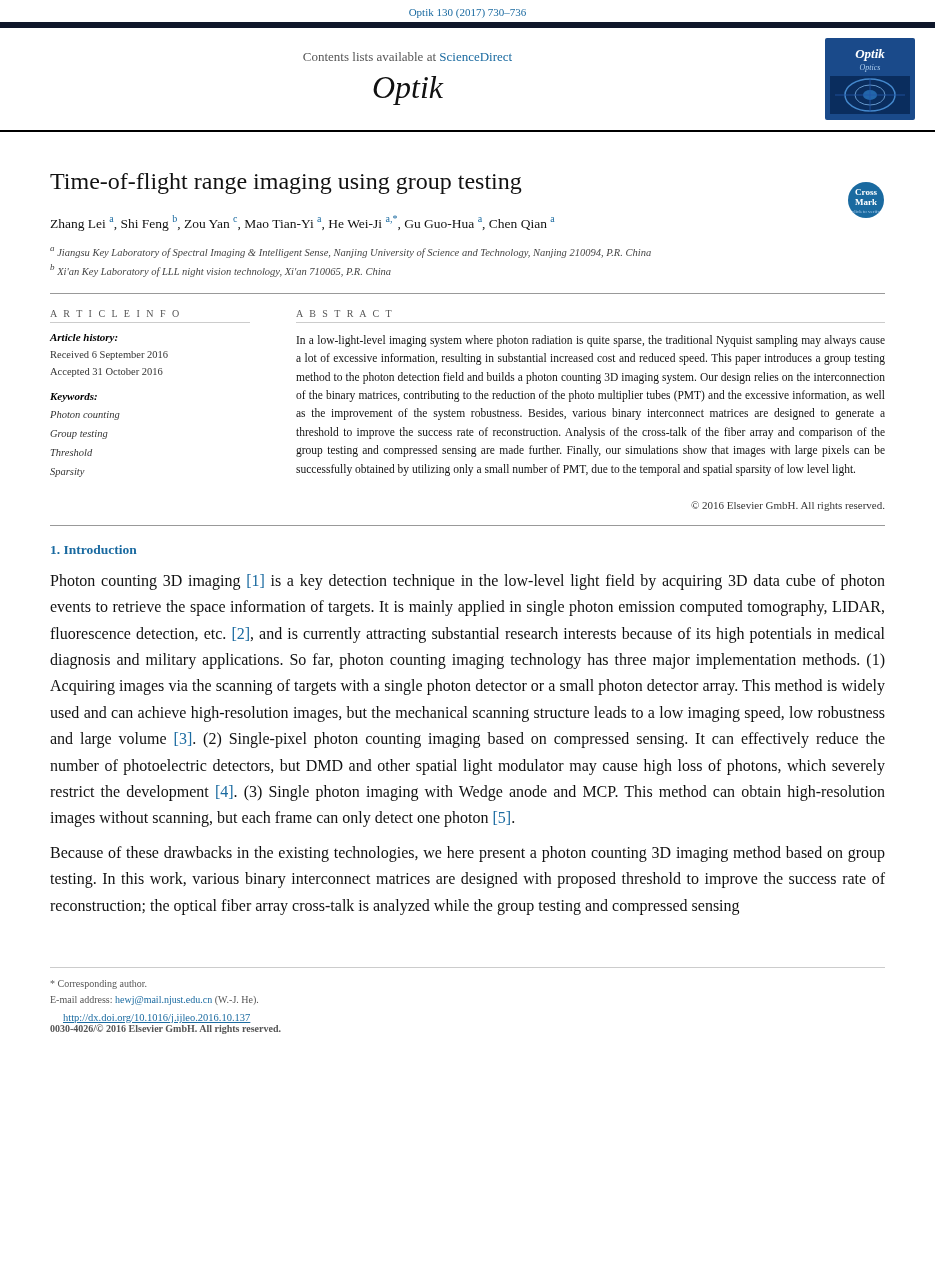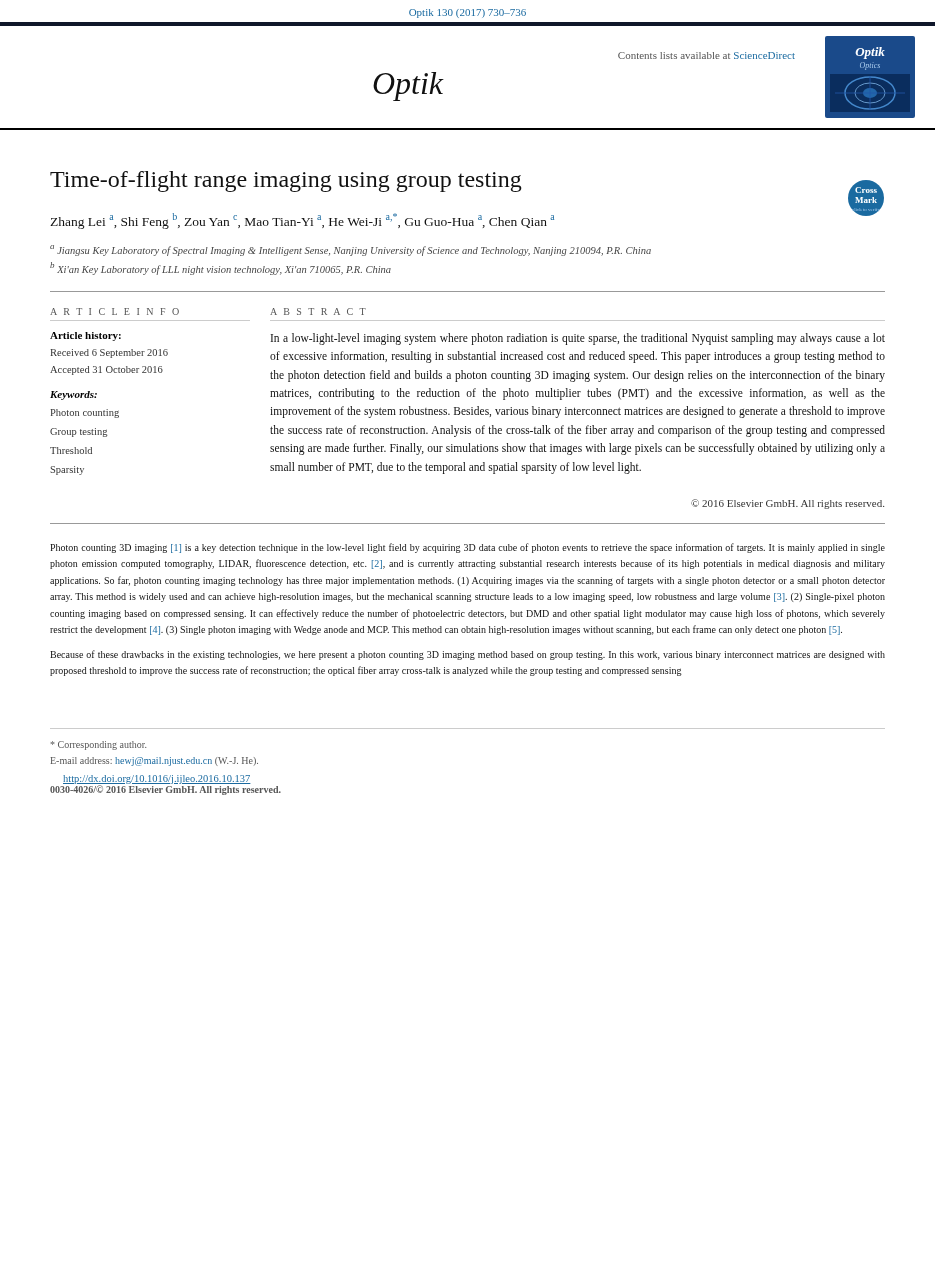--- a/index.html
+++ b/index.html
@@ -11,21 +11,21 @@
       width: 935px;
       min-height: 1266px;
     }
 
     
     .top-ref {
       text-align: center;
       font-size: 11px;
       color: #1a6aa0;
       padding: 6px 0 4px 0;
-      border-bottom: 4px solid #0f172a;
+      border-bottom: 6px solid #0f172a;
     }
 
     
     .journal-header {
       display: flex;
       align-items: center;
       justify-content: space-between;
       padding: 10px 20px;
       border-bottom: 2px solid #000;
     }
@@ -40,23 +40,22 @@
       color: #e05a00;
       font-weight: bold;
       letter-spacing: 2px;
       margin-top: 3px;
     }
     .journal-center {
       text-align: center;
       flex: 1;
     }
     .journal-center .contents-line {
-      font-size: 11px;
-      color: #555;
-      text-align: right;
+      font-size: 13px;
+      color: #555;
     }
     .journal-center .contents-line a {
       color: #1a6aa0;
       text-decoration: none;
     }
     .journal-center .journal-name {
       font-size: 32px;
       font-style: italic;
       font-family: 'Times New Roman', serif;
       color: #111;
@@ -122,21 +121,21 @@
     
     .divider {
       border: none;
       border-top: 1px solid #999;
       margin: 10px 0;
     }
 
     
     .two-col {
       display: flex;
-      gap: 20px;
+      gap: 46px;
       margin: 14px 0;
     }
     .col-left {
       width: 200px;
       flex-shrink: 0;
     }
     .col-right {
       flex: 1;
     }
 
@@ -145,40 +144,42 @@
       letter-spacing: 2px;
       text-transform: uppercase;
       color: #555;
       margin-bottom: 8px;
       border-bottom: 1px solid #ccc;
       padding-bottom: 3px;
     }
 
     .article-history-label {
       font-size: 11px;
+      font-style: italic;
       margin-bottom: 4px;
       font-weight: bold;
     }
     .article-history-item {
       font-size: 10.5px;
       color: #333;
       line-height: 1.6;
     }
 
     .keywords-label {
       font-size: 11px;
       font-style: italic;
       font-weight: bold;
       margin-top: 10px;
       margin-bottom: 4px;
     }
     .keyword-item {
       font-size: 10.5px;
       color: #333;
       line-height: 1.8;
+      font-style: italic;
     }
 
     .abstract-text {
       font-size: 11.5px;
       color: #111;
       line-height: 1.6;
       text-align: justify;
     }
     .copyright-line {
       text-align: right;
@@ -191,21 +192,21 @@
     .intro-section {
       margin-top: 16px;
     }
     .section-number-title {
       font-size: 13.5px;
       font-weight: bold;
       color: #1a6aa0;
       margin-bottom: 10px;
     }
     .body-text {
-      font-size: 10px;
+      font-size: 16px;
       color: #111;
       line-height: 1.65;
       text-align: justify;
       margin-bottom: 8px;
     }
     .body-text a, .body-ref {
       color: #1a6aa0;
       text-decoration: none;
     }
 
@@ -333,20 +334,21 @@
     <div class="col-right">
       <div class="section-label">A B S T R A C T</div>
       <p class="abstract-text">In a low-light-level imaging system where photon radiation is quite sparse, the traditional Nyquist sampling may always cause a lot of excessive information, resulting in substantial increased cost and reduced speed. This paper introduces a group testing method to the photon detection field and builds a photon counting 3D imaging system. Our design relies on the interconnection of the binary matrices, contributing to the reduction of the photo multiplier tubes (PMT) and the excessive information, as well as the improvement of the system robustness. Besides, various binary interconnect matrices are designed to generate a threshold to improve the success rate of reconstruction. Analysis of the cross-talk of the fiber array and comparison of the group testing and compressed sensing are made further. Finally, our simulations show that images with large pixels can be successfully obtained by utilizing only a small number of PMT, due to the temporal and spatial sparsity of low level light.</p>
       <div class="copyright-line">© 2016 Elsevier GmbH. All rights reserved.</div>
     </div>
   </div>
 
   <hr class="divider">
 
   <div class="intro-section">
+    <div class="section-number-title">1.   Introduction</div>
 
     <p class="body-text">
       Photon counting 3D imaging <a href="#" class="body-ref">[1]</a> is a key detection technique in the low-level light field by acquiring 3D data cube of photon events to retrieve the space information of targets. It is mainly applied in single photon emission computed tomography, LIDAR, fluorescence detection, etc. <a href="#" class="body-ref">[2]</a>, and is currently attracting substantial research interests because of its high potentials in medical diagnosis and military applications. So far, photon counting imaging technology has three major implementation methods. (1) Acquiring images via the scanning of targets with a single photon detector or a small photon detector array. This method is widely used and can achieve high-resolution images, but the mechanical scanning structure leads to a low imaging speed, low robustness and large volume <a href="#" class="body-ref">[3]</a>. (2) Single-pixel photon counting imaging based on compressed sensing. It can effectively reduce the number of photoelectric detectors, but DMD and other spatial light modulator may cause high loss of photons, which severely restrict the development <a href="#" class="body-ref">[4]</a>. (3) Single photon imaging with Wedge anode and MCP. This method can obtain high-resolution images without scanning, but each frame can only detect one photon <a href="#" class="body-ref">[5]</a>.
     </p>
 
     <p class="body-text">
       Because of these drawbacks in the existing technologies, we here present a photon counting 3D imaging method based on group testing. In this work, various binary interconnect matrices are designed with proposed threshold to improve the success rate of reconstruction; the optical fiber array cross-talk is analyzed while the group testing and compressed sensing
     </p>
   </div>
 </div>

